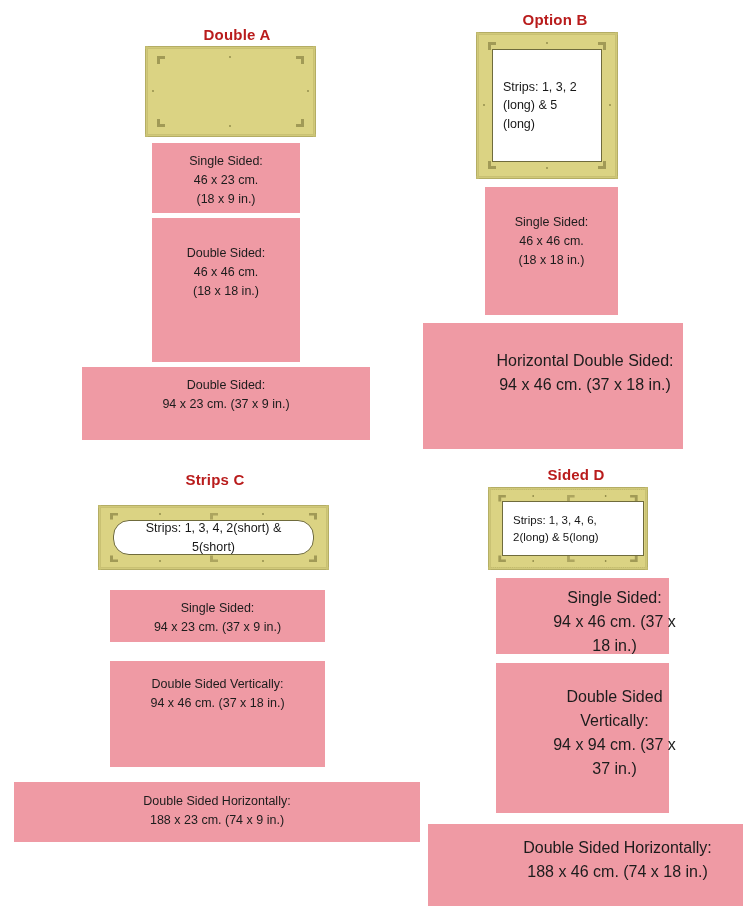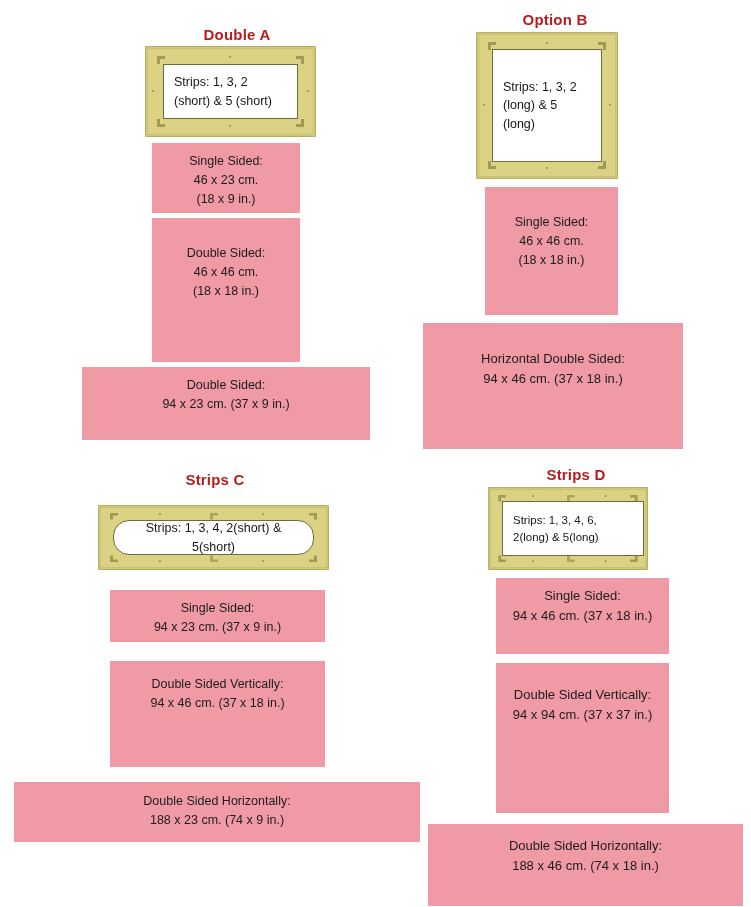--- a/index.html
+++ b/index.html
@@ -74,21 +74,21 @@
     position: absolute;
     left: 0;
     width: 100%;
     text-align: center;
     font-size: 12.5px;
     line-height: 1.5;
     padding: 0 16px;
     box-sizing: border-box;
     white-space: pre-line;
   }
-  .block-label.small { font-size: 13px; }
+  .block-label.small { font-size: 16px; margin-left: 32px; }
 </style>
 </head>
 <body>
 
 <div class="canvas">
 
   <div class="option-title" style="left:144px; top:26px; width:186px;">Double A</div>
 
   <div class="frame" style="left:145px; top:46px; width:171px; height:91px;">
     <div class="frame-edge">
@@ -101,24 +101,20 @@
         <rect x="168" y="0" width="3" height="91" fill="#c9c173" opacity="0.55"></rect>
         <path d="M12 10 h8 v3 h-5 v5 h-3 z" fill="#8d8747" opacity="0.75"></path>
         <path d="M159 10 h-8 v3 h5 v5 h3 z" fill="#8d8747" opacity="0.75"></path>
         <path d="M12 81 h8 v-3 h-5 v-5 h-3 z" fill="#8d8747" opacity="0.75"></path>
         <path d="M159 81 h-8 v-3 h5 v-5 h3 z" fill="#8d8747" opacity="0.75"></path>
         <circle cx="85" cy="11" r="0.9" fill="#8d8747"></circle>
         <circle cx="85" cy="80" r="0.9" fill="#8d8747"></circle>
         <circle cx="8" cy="45" r="0.9" fill="#8d8747"></circle>
         <circle cx="163" cy="45" r="0.9" fill="#8d8747"></circle>
       </svg>
-    </div>
-    <div class="frame-window" style="left:18px; top:18px; width:135px; height:55px;">
-      <div class="frame-text">Strips: 1, 3, 2 (short)
-&amp; 5 (short)</div>
     </div>
   </div>
 
   <div class="block" style="left:152px; top:143px; width:148px; height:70px;">
     <div class="block-label" style="top:9px;">Single Sided:
 46 x 23 cm.
 (18 x 9 in.)</div>
   </div>
 
   <div class="block" style="left:152px; top:218px; width:148px; height:144px;">
@@ -206,21 +202,21 @@
   <div class="block" style="left:110px; top:661px; width:215px; height:106px;">
     <div class="block-label" style="top:14px;">Double Sided Vertically:
 94 x 46 cm. (37 x 18 in.)</div>
   </div>
 
   <div class="block" style="left:14px; top:782px; width:406px; height:60px;">
     <div class="block-label" style="top:10px;">Double Sided Horizontally:
 188 x 23 cm. (74 x 9 in.)</div>
   </div>
 
-  <div class="option-title" style="left:483px; top:466px; width:186px;">Strips D</div>
+  <div class="option-title" style="left:483px; top:466px; width:186px;">Sided D</div>
 
   <div class="frame" style="left:488px; top:487px; width:160px; height:83px;padding-left:24px;">
     <div class="frame-edge">
       <svg viewBox="0 0 170 83" preserveAspectRatio="none">
         <rect x="0.5" y="0.5" width="169" height="82" fill="none" stroke="#9b9553" stroke-width="1"></rect>
         <rect x="2.5" y="2.5" width="165" height="78" fill="none" stroke="#b6ae63" stroke-width="1" stroke-dasharray="1 1"></rect>
         <rect x="0" y="0" width="170" height="3" fill="#c9c173" opacity="0.55"></rect>
         <rect x="0" y="80" width="170" height="3" fill="#c9c173" opacity="0.55"></rect>
         <rect x="0" y="0" width="3" height="83" fill="#c9c173" opacity="0.55"></rect>
         <rect x="167" y="0" width="3" height="83" fill="#c9c173" opacity="0.55"></rect>

